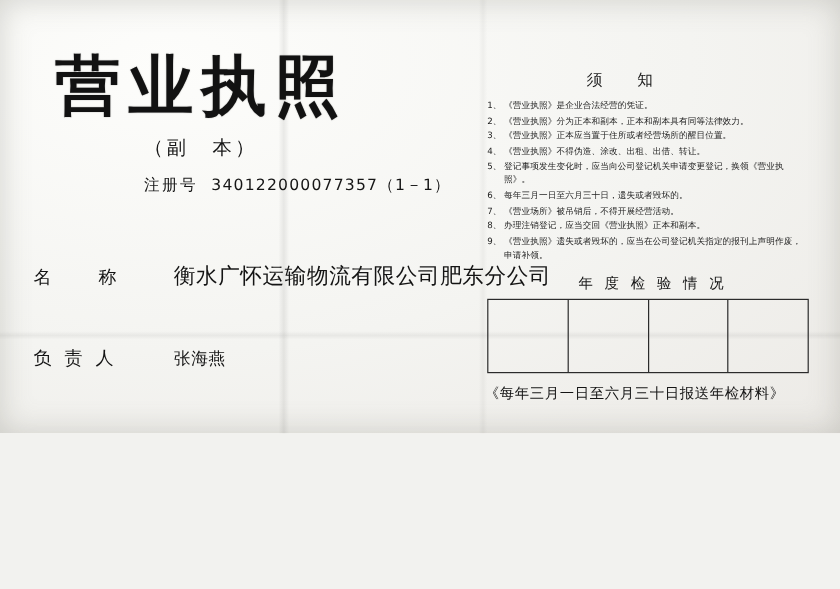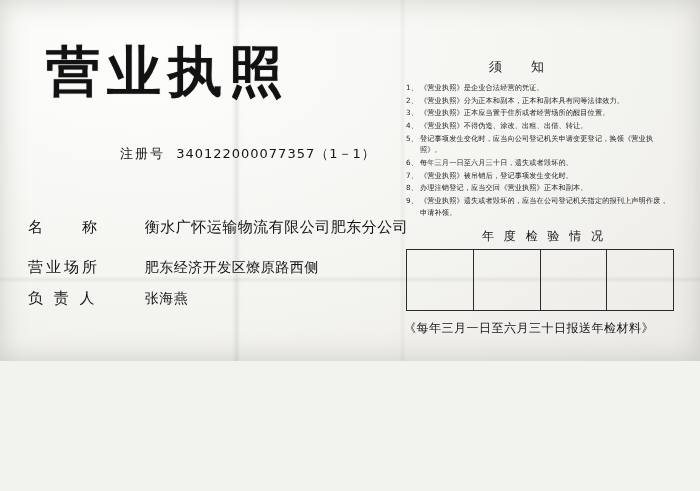--- a/index.html
+++ b/index.html
@@ -87,21 +87,21 @@
     letter-spacing: 3px;
   }
   .field .fvalue {
     font-size: 14px;
     letter-spacing: 0.5px;
   }
   .field.f1 { top: 218px; }
   .field.f2 { top: 258px; }
   .field.f3 { top: 289px; }
   .field.f4 { top: 320px; }
-  .field.f1 .fvalue { font-size: 15px; }
+  .field.f1 .fvalue { font-size: 18px; }
   .field.f4 .fvalue { font-size: 13px; }
 
   .founddate {
     position: absolute;
     left: 28px; top: 466px;
     font-size: 14px;
     letter-spacing: 1px;
     white-space: nowrap;
   }
   .founddate .flabel { letter-spacing: 5px; }
@@ -230,34 +230,31 @@
 </head>
 <body>
 
 <div id="page">
 
   <div class="crease v1"></div>
   <div class="crease v2"></div>
   <div class="crease h1"></div>
 
   <div class="title-main">营业执照</div>
+  <div class="title-sub">（副　本）</div>
 
   <div class="reg-row">
     <span class="reg-label">注册号</span>
     <span class="reg-value">340122000077357（1－1）</span>
   </div>
 
   <div class="field f1">
     <span class="flabel">名　　称</span>
     <span class="fvalue">衡水广怀运输物流有限公司肥东分公司</span>
   </div>
-  <div class="field f2">
-    <span class="flabel">营业场所</span>
-    <span class="fvalue">肥东经济开发区燎原路西侧</span>
-  </div>
   <div class="field f3">
     <span class="flabel">负 责 人</span>
     <span class="fvalue">张海燕</span>
   </div>
 
   <div class="founddate">
     <span class="flabel">成 立 日 期</span>
     <span class="fvalue">2013年07月25日</span>
   </div>
 
@@ -282,21 +279,21 @@
     <li>
       <span class="num">5、</span>
       <span class="txt">登记事项发生变化时，应当向公司登记机关申请变更登记，换领《营业执照》。</span>
     </li>
     <li>
       <span class="num">6、</span>
       <span class="txt">每年三月一日至六月三十日，遗失或者毁坏的。</span>
     </li>
     <li>
       <span class="num">7、</span>
-      <span class="txt">《营业执照》被吊销后，登记事项发生变化时。</span>
+      <span class="txt">《营业场所》被吊销后，不得开展经营活动。</span>
     </li>
     <li>
       <span class="num">8、</span>
       <span class="txt">办理注销登记，应当交回《营业执照》正本和副本。</span>
     </li>
     <li>
       <span class="num">9、</span>
       <span class="txt">《营业执照》遗失或者毁坏的，应当在公司登记机关指定的报刊上声明作废，申请补领。</span>
     </li>
   </ul>

